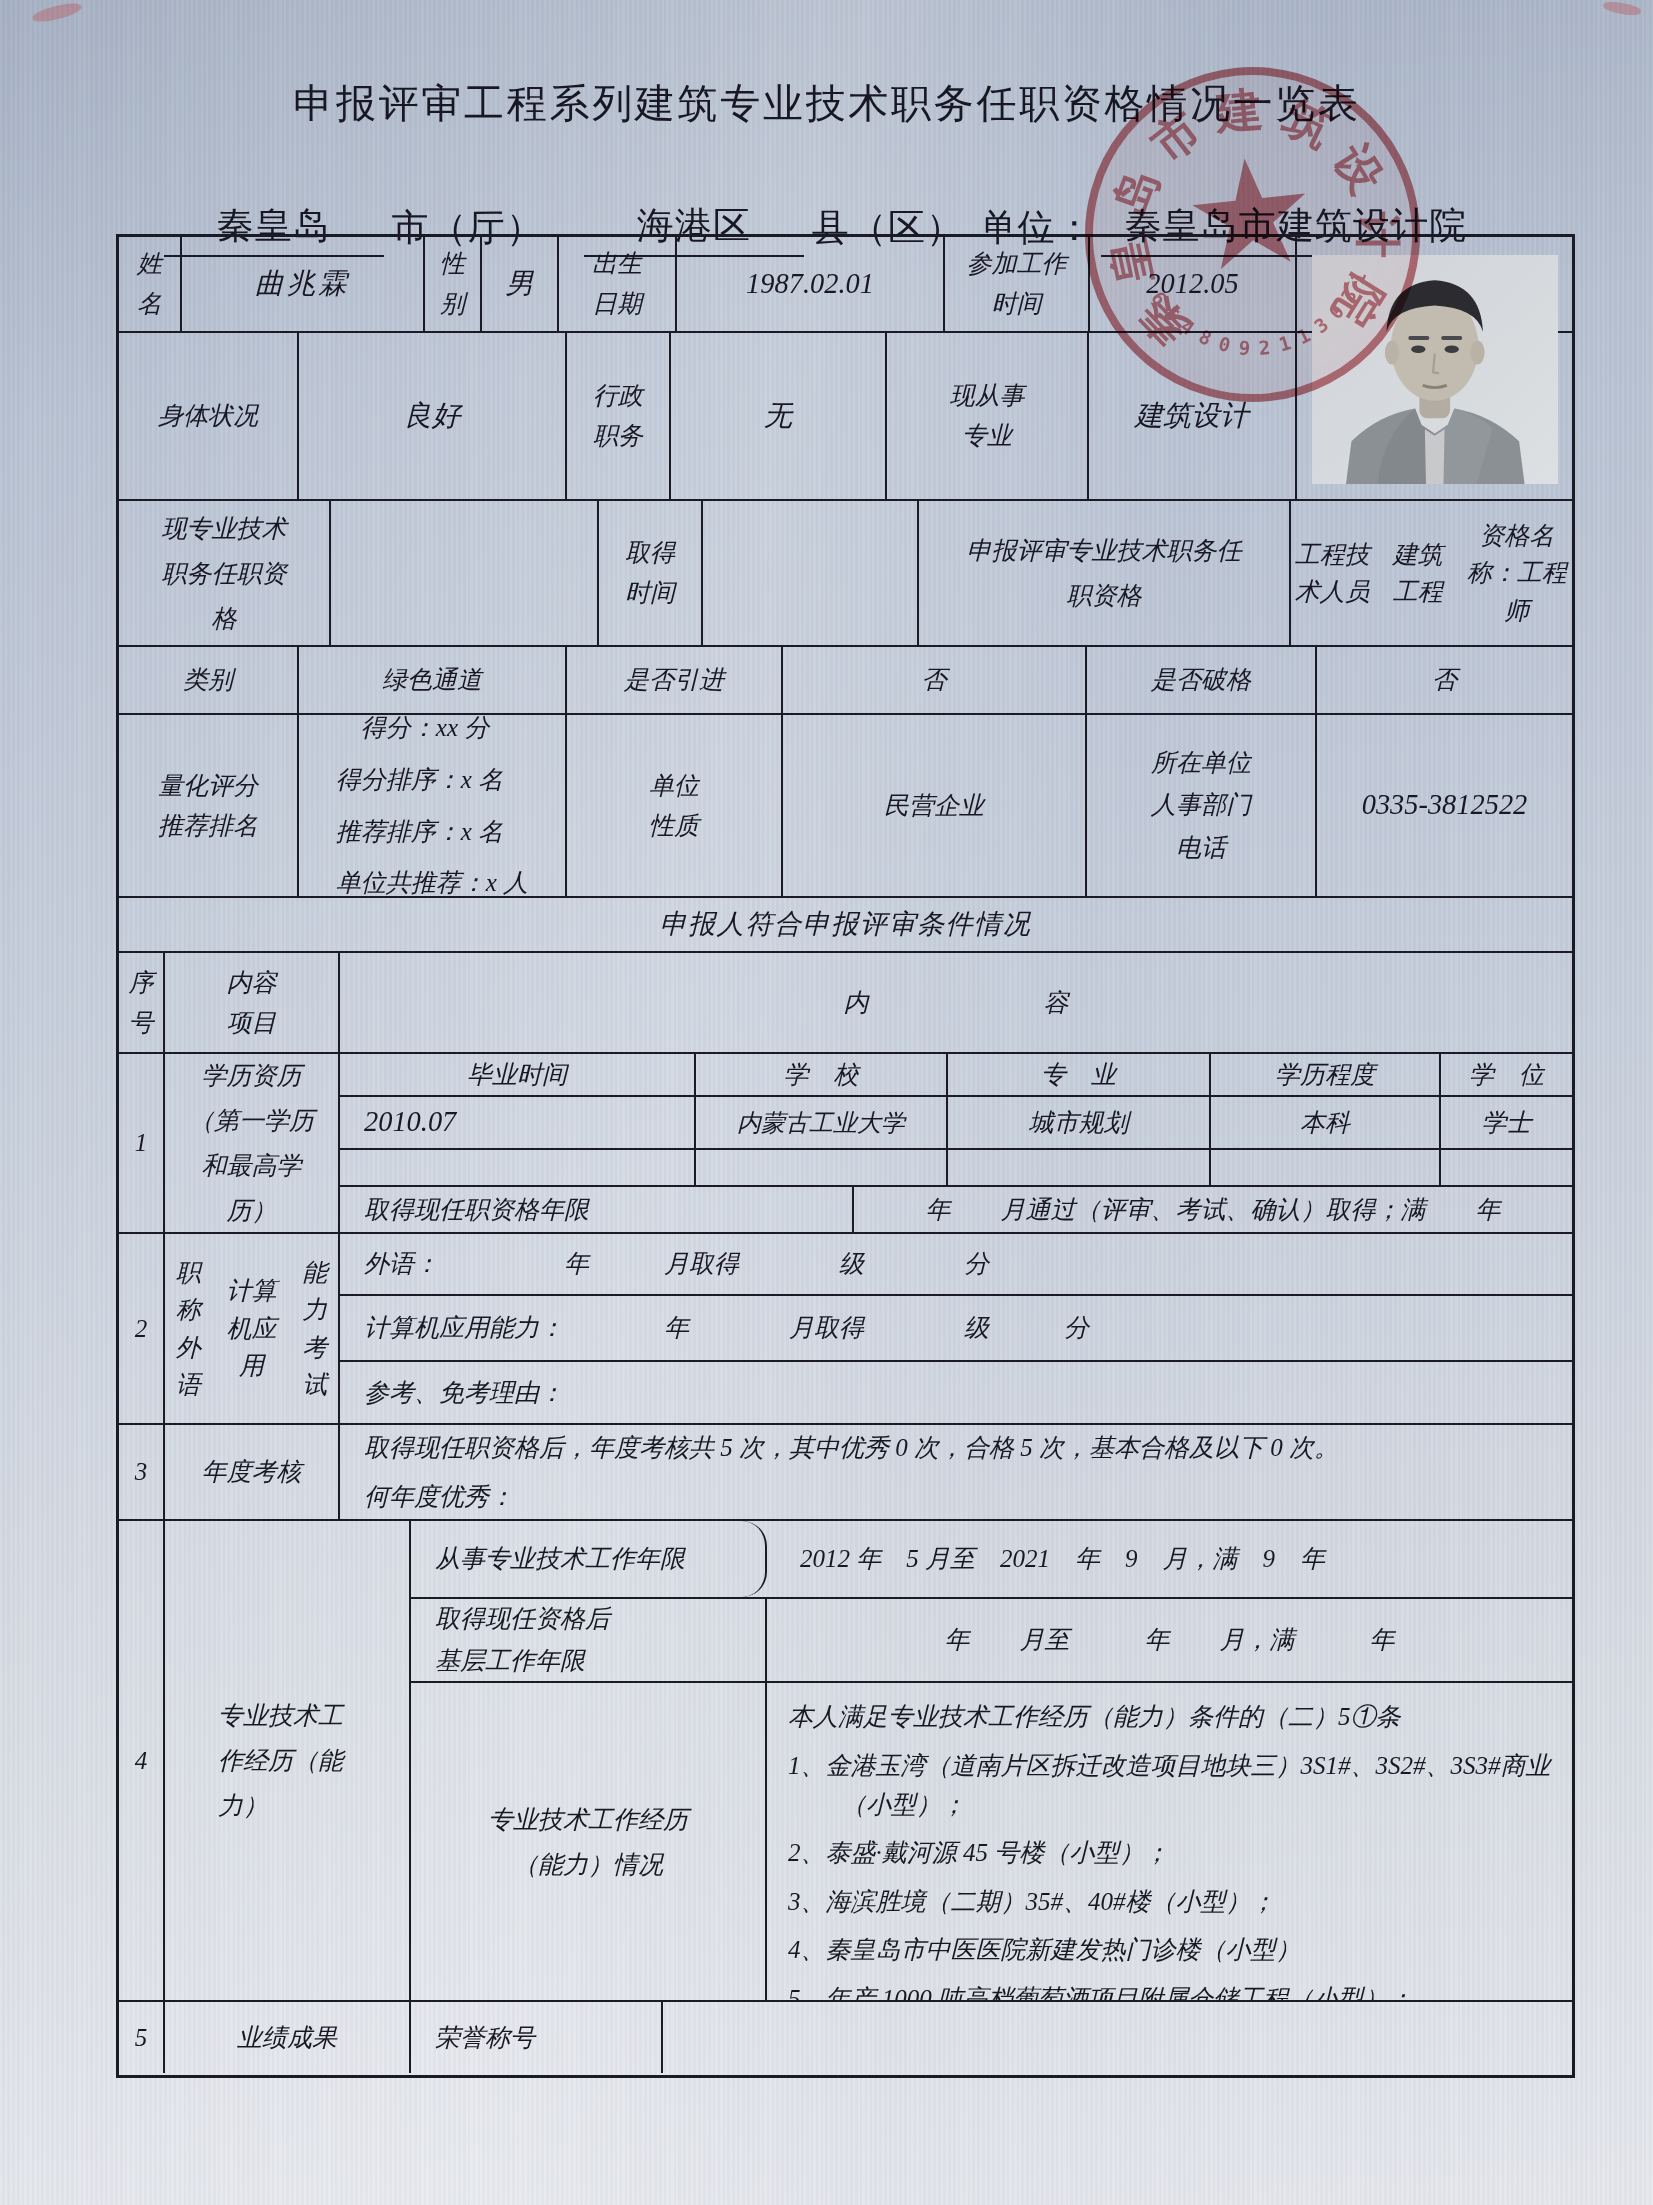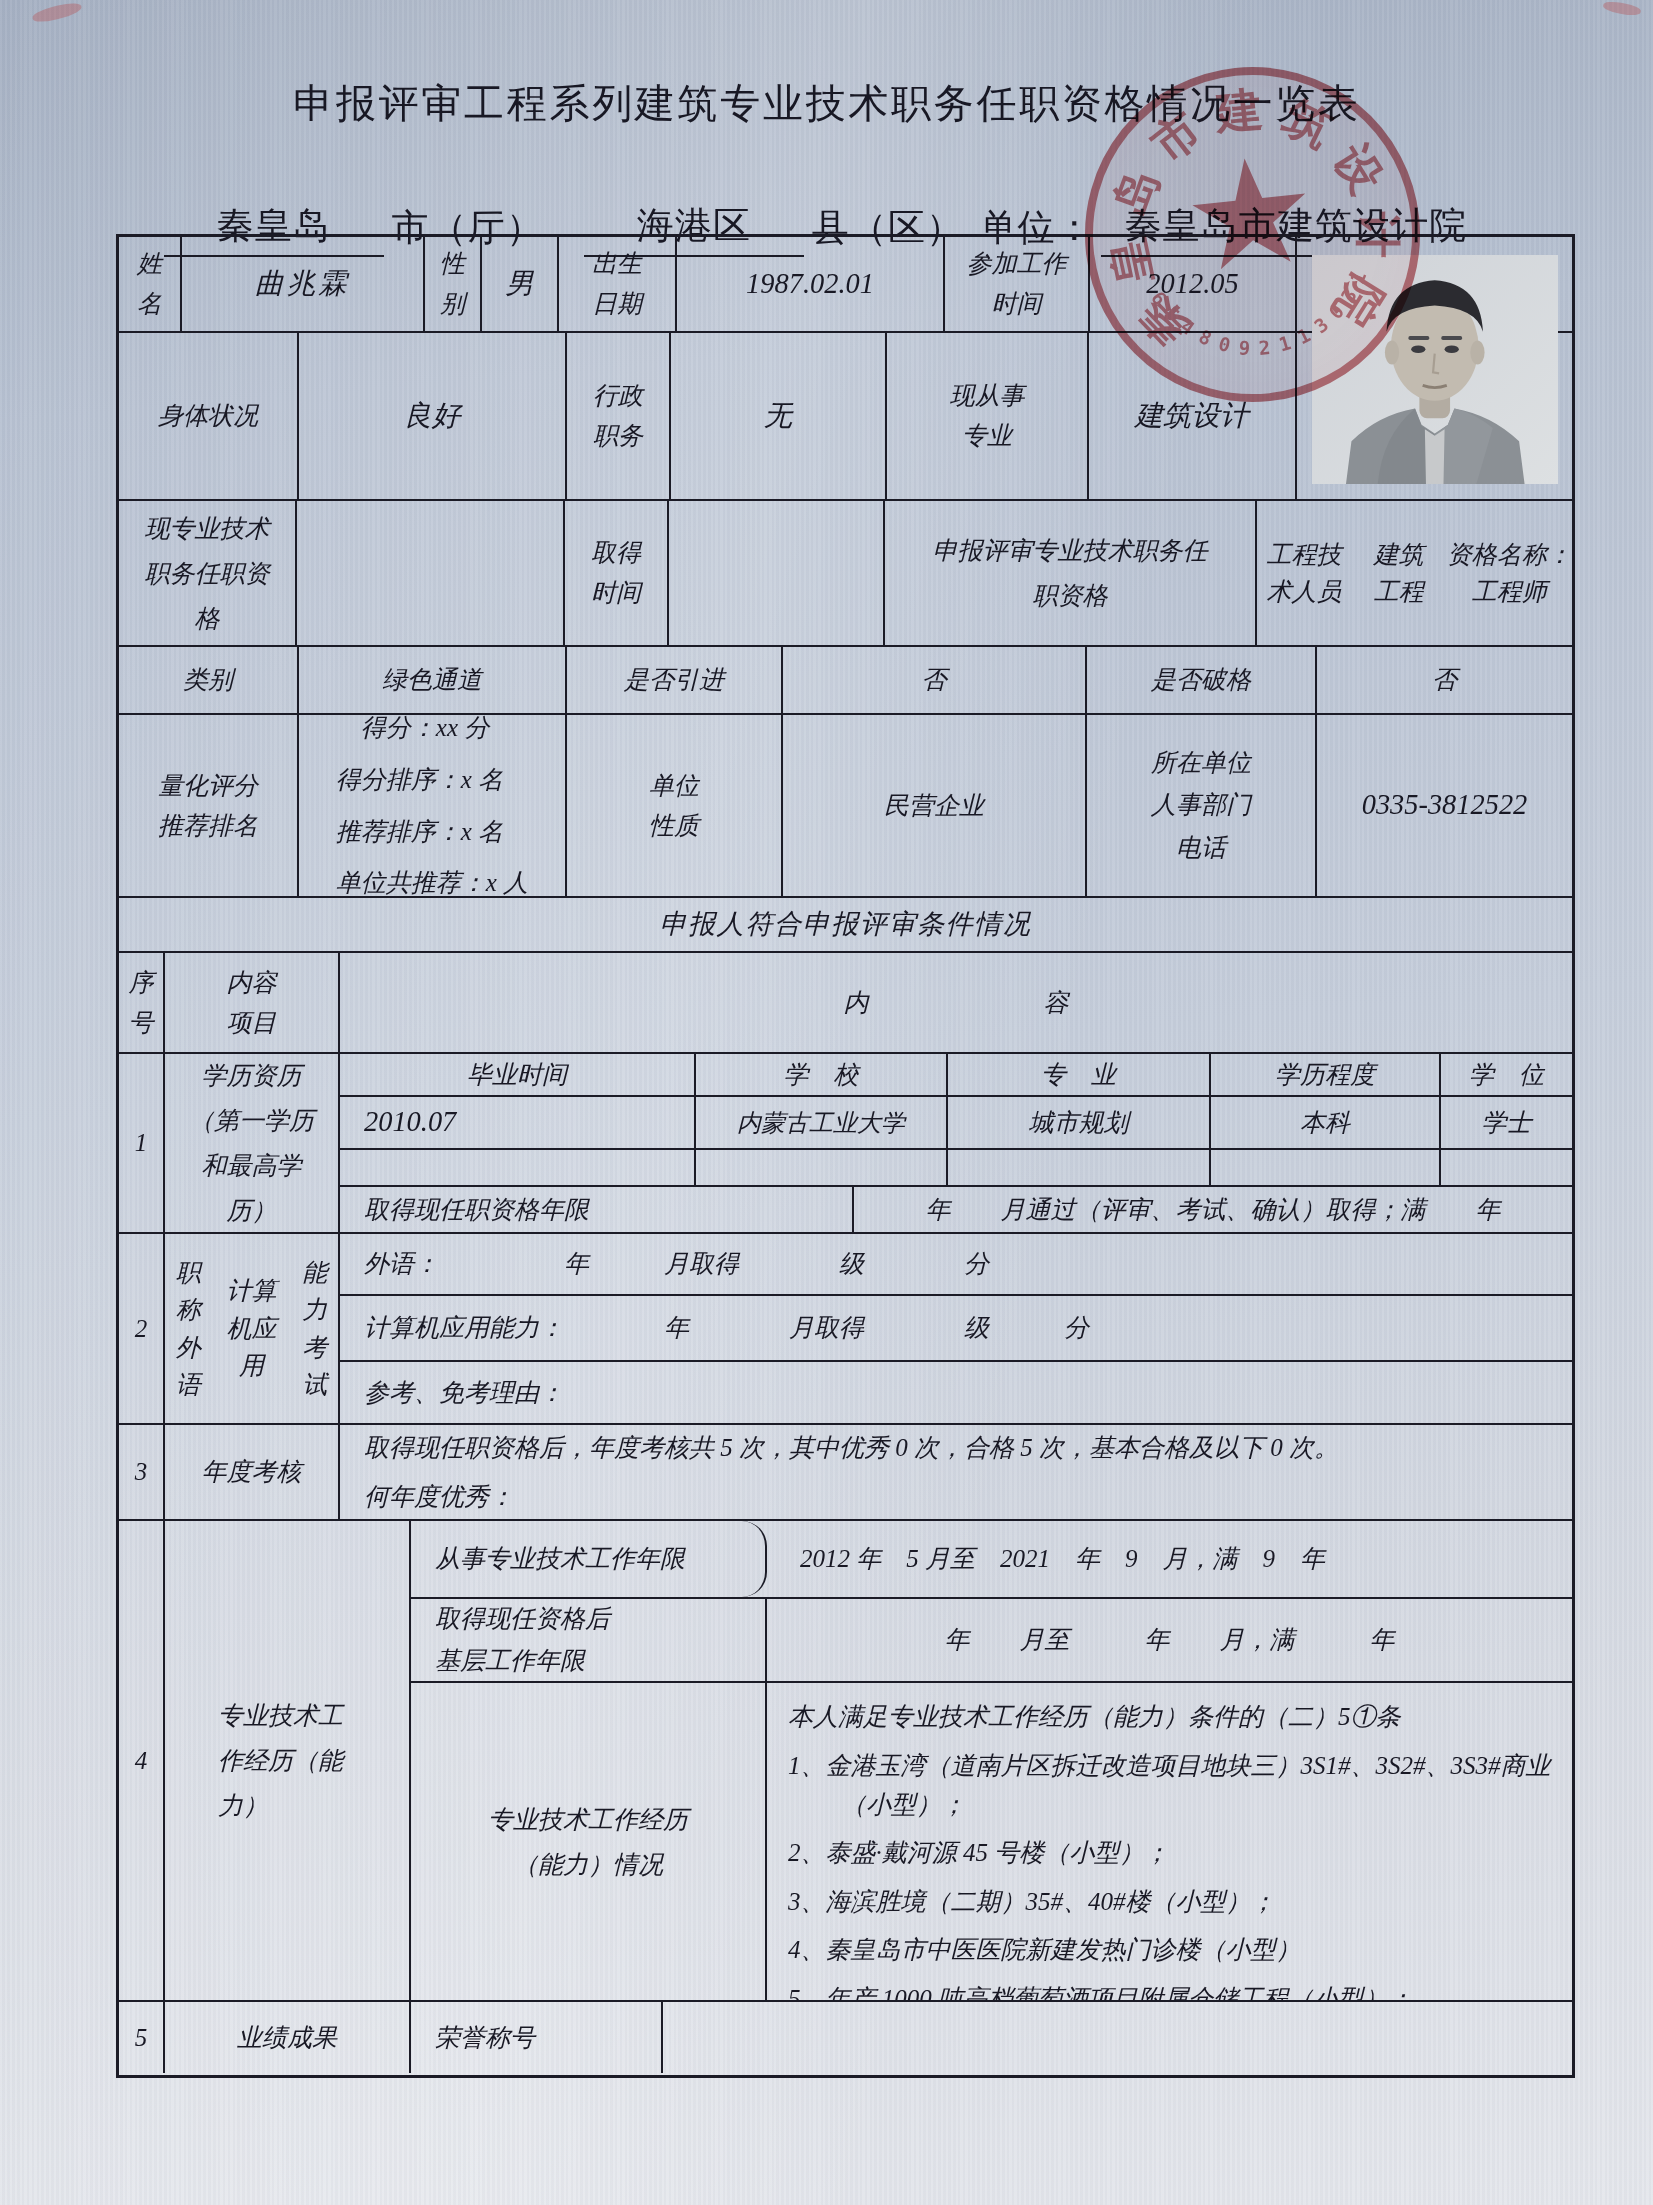--- a/index.html
+++ b/index.html
@@ -139,21 +139,21 @@
           <span class="w2x2">行政职务</span>
         </div>
       <div class="c big" style="width:216px;">无</div>
       <div class="c" style="width:202px;">
           <span class="w3">现从事专业</span>
         </div>
       <div class="c big cl" style="width:205px;">建筑设计</div>
     </div>
 
     <div class="r" style="height:146px;">
-      <div class="c" style="width:178px;">
+      <div class="c" style="width:212px;">
           <span class="w5">现专业技术职务任职资格</span>
         </div>
       <div class="c" style="width:268px;"></div>
       <div class="c" style="width:104px;">
           <span class="w2x2">取得时间</span>
         </div>
       <div class="c" style="width:216px;"></div>
       <div class="c" style="width:372px;">
           <span class="w10">申报评审专业技术职务任职资格</span>
         </div>

